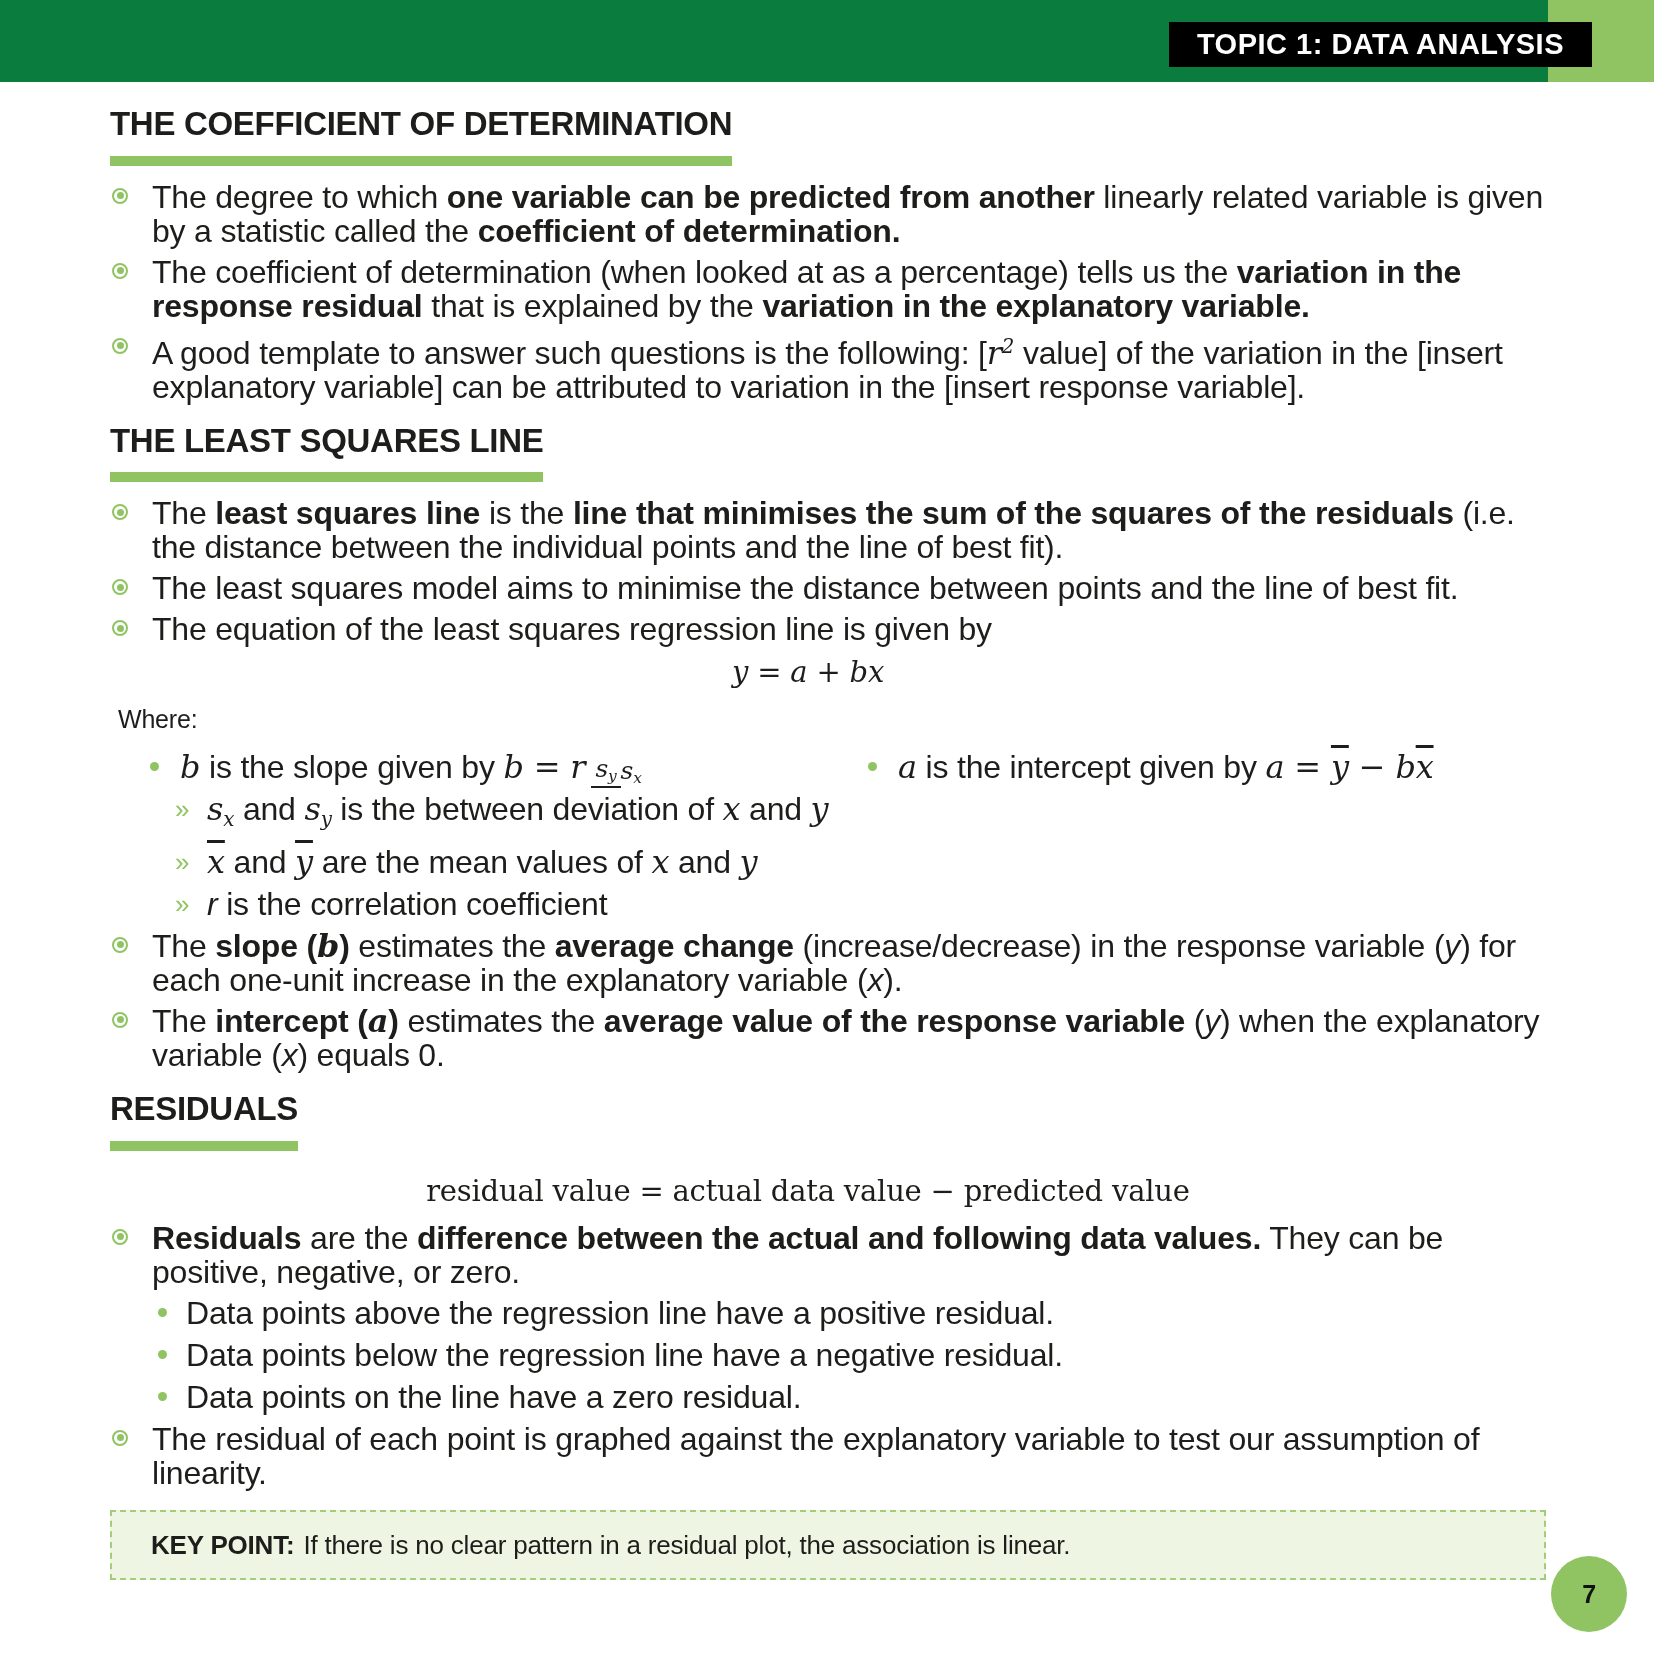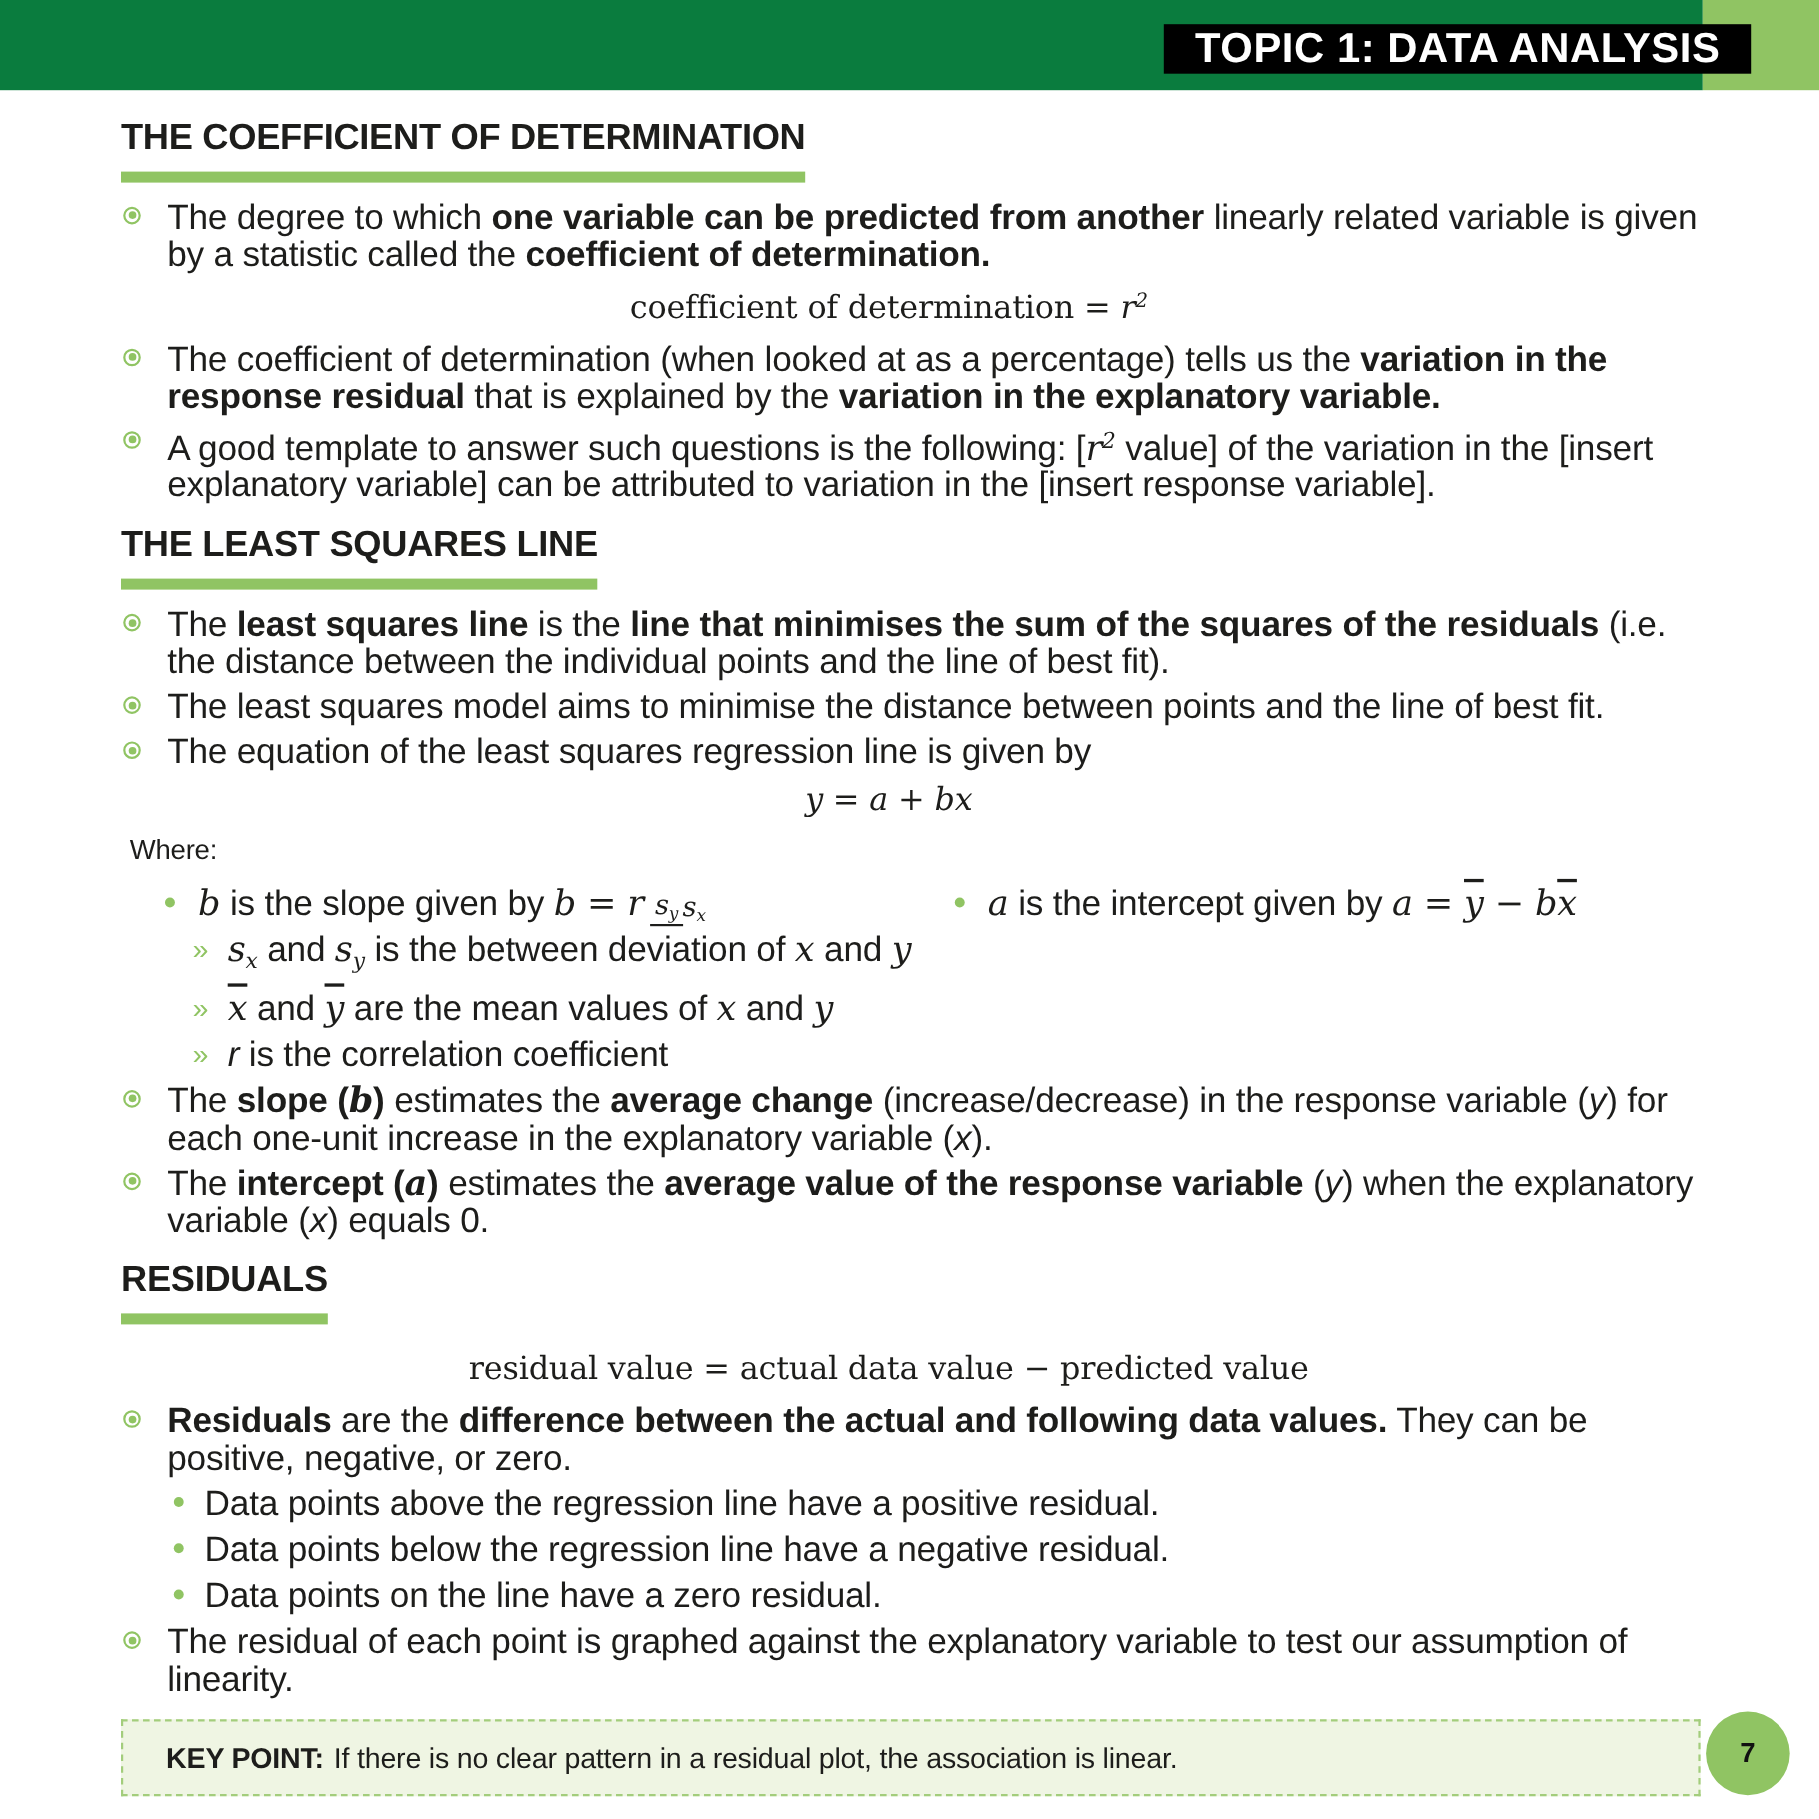--- a/index.html
+++ b/index.html
@@ -5,21 +5,21 @@
   html,body{margin:0;padding:0;}
   body{
     width:1654px;height:1654px;position:relative;overflow:hidden;
     background:#ffffff;color:var(--text,#1d1d1b);
     font-family:"Liberation Sans",sans-serif;letter-spacing:-0.2px;
   }
   
   .banner{position:absolute;top:0;left:0;width:1548px;height:82px;background:var(--green-dark,#0a7c3e);}
   .banner-accent{position:absolute;top:0;right:0;width:106px;height:82px;background:var(--green-light,#90c463);}
   .title-box{position:absolute;top:22px;right:62px;height:45px;background:#000;display:flex;align-items:center;padding:0 28px;}
-  .title-box span{color:#fff;font-weight:700;font-size:38px;letter-spacing:0.5px;white-space:nowrap;}
+  .title-box span{color:#fff;font-weight:700;font-size:29px;letter-spacing:0.5px;white-space:nowrap;}
   
   .content{position:absolute;left:110px;top:106px;width:1436px;}
   section{display:block;}
   h2.h{
     display:inline-block;font-size:33px;font-weight:800;line-height:1.08;
     letter-spacing:-0.3px;margin:12px 0 14px 0;padding-bottom:14px;
     border-bottom:10px solid var(--green-light,#90c463);
   }
   section.first h2.h{margin-top:0;}
   
@@ -87,21 +87,20 @@
   <section class="first">
     <h2 class="h">THE COEFFICIENT OF DETERMINATION</h2>
 
     <div class="row">
       <span class="mk">
           <span class="ring"></span>
         </span>
       <p class="txt"><span>The degree to which </span><span class="seg-b">one variable can be predicted from another</span><span> linearly related variable is given by a statistic called the </span><span class="seg-b">coefficient of determination.</span></p>
     </div>
 
-    <div class="formula"><span class="seg-f">coefficient of determination = </span><span class="seg-m">r</span><span class="seg-msup">2</span></div>
 
     <div class="row">
       <span class="mk">
           <span class="ring"></span>
         </span>
       <p class="txt"><span>The coefficient of determination (when looked at as a percentage) tells us the </span><span class="seg-b">variation in the response residual</span><span> that is explained by the </span><span class="seg-b">variation in the explanatory variable.</span></p>
     </div>
 
     <div class="row">
       <span class="mk">

